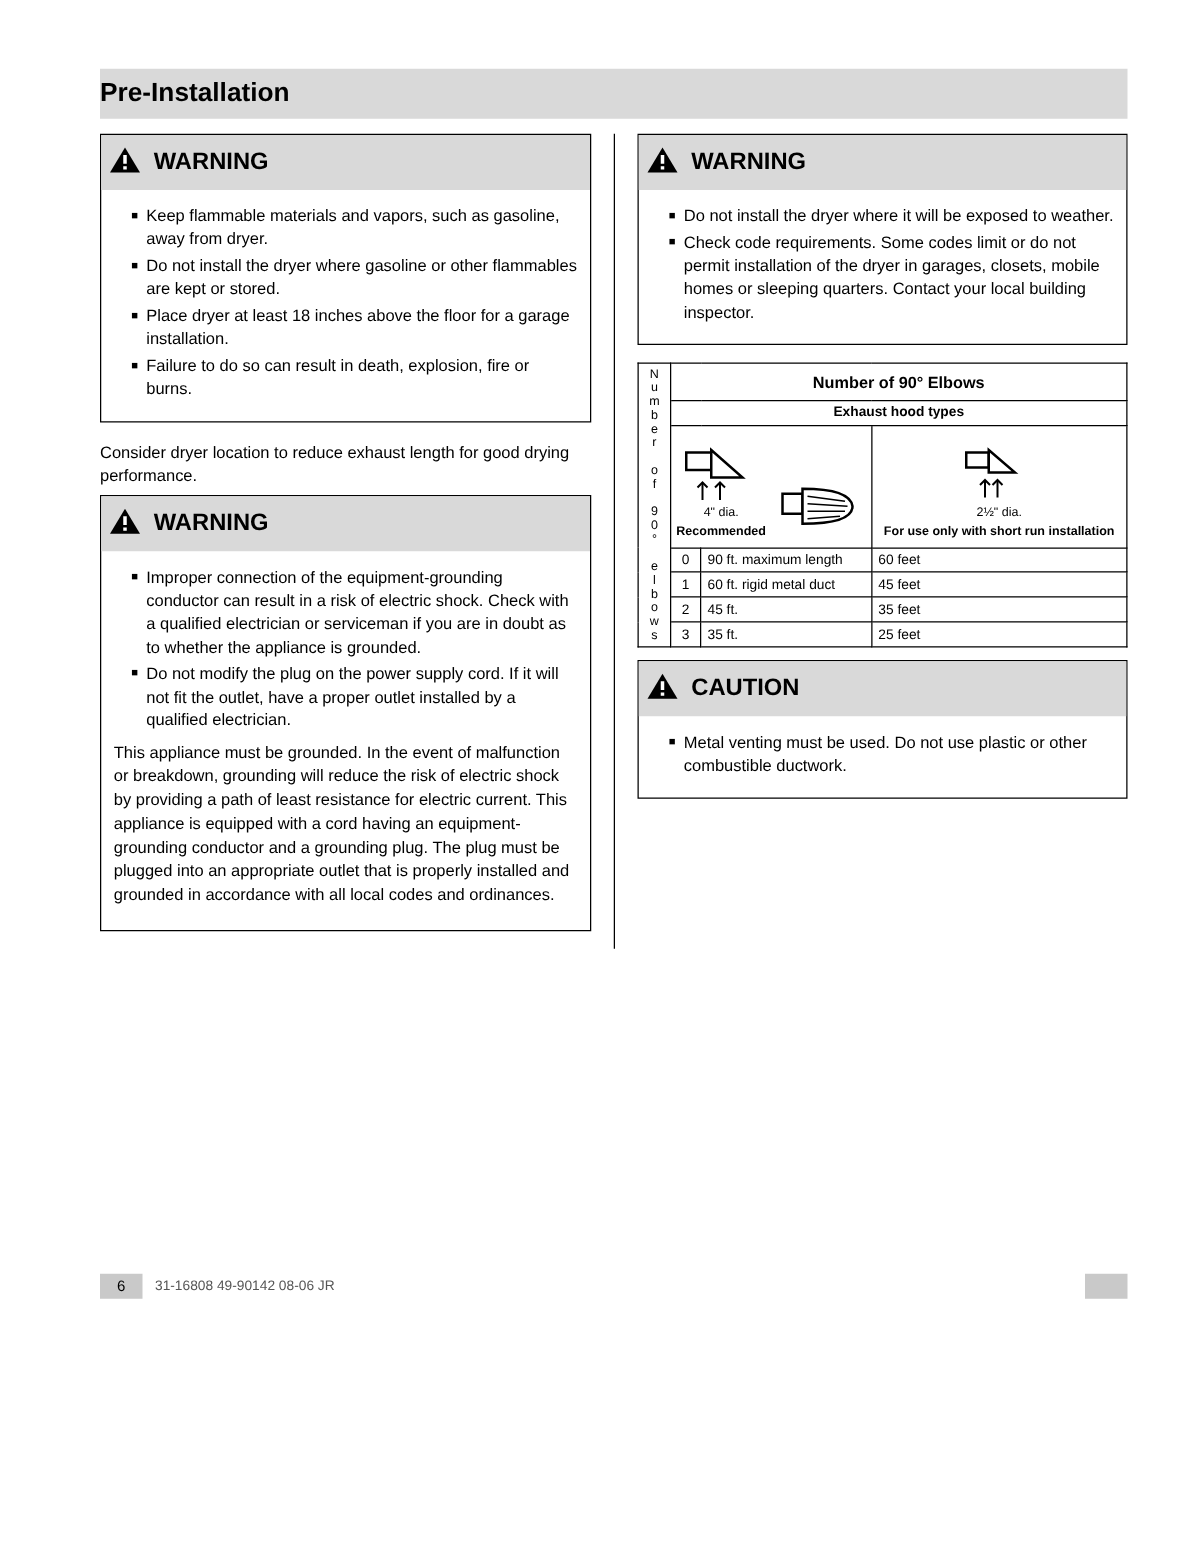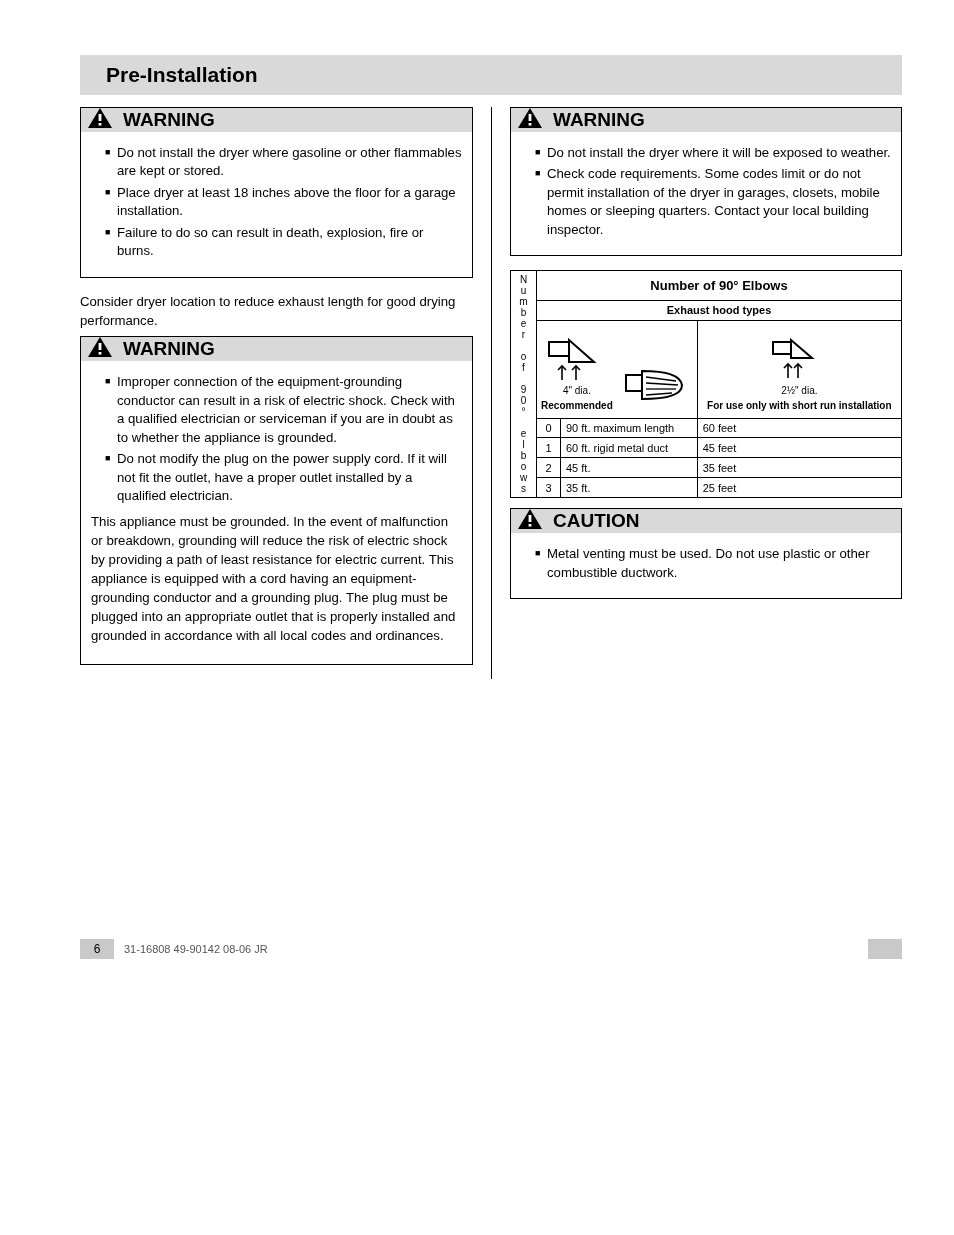--- a/index.html
+++ b/index.html
@@ -12,21 +12,21 @@
     width: 954px;
   }
   .page {
     padding: 55px 52px 30px 80px;
   }
   .title-bar {
     background: #d9d9d9;
     height: 40px;
     display: flex;
     align-items: center;
-    padding-left: 26px;
+    padding-left: 0;
     font-size: 21px;
     font-weight: bold;
     margin-bottom: 12px;
   }
   .section-heading {
     font-size: 18px;
     font-weight: bold;
     margin: 10px 0 14px 0;
   }
   .columns {
@@ -39,21 +39,21 @@
   .col-left { border-right: 1px solid #000; padding-right: 18px; }
   .col-right { padding-left: 18px; flex: 0 0 410px; }
   .warning-box {
     border: 1px solid #000;
     margin-bottom: 14px;
   }
   .warning-head {
     background: #d9d9d9;
     display: flex;
     align-items: center;
-    height: 24px;
+    height: 44px;
     padding-left: 6px;
     gap: 10px;
   }
   .warning-head .label {
     font-size: 19px;
     font-weight: bold;
   }
   .warning-body {
     padding: 8px 10px 12px 10px;
     font-size: 13.2px;
@@ -113,20 +113,21 @@
             <svg width="26" height="22" viewBox="0 0 26 22">
                 <polygon points="13,1 25,21 1,21" fill="#000"></polygon>
                 <rect x="11.6" y="7" width="2.8" height="7" fill="#fff"></rect>
                 <rect x="11.6" y="16" width="2.8" height="2.6" fill="#fff"></rect>
               </svg>
           </span>
           <span class="label">WARNING</span>
         </div>
         <div class="warning-body">
           <ul class="bullets">
+            <li>Keep flammable materials and vapors, such as gasoline, away from dryer.</li>
             <li>Do not install the dryer where gasoline or other flammables are kept or stored.</li>
             <li>Place dryer at least 18 inches above the floor for a garage installation.</li>
             <li>Failure to do so can result in death, explosion, fire or burns.</li>
           </ul>
         </div>
       </div>
 
       <p class="body-text">Consider dryer location to reduce exhaust length for good drying performance.</p>
 
 

